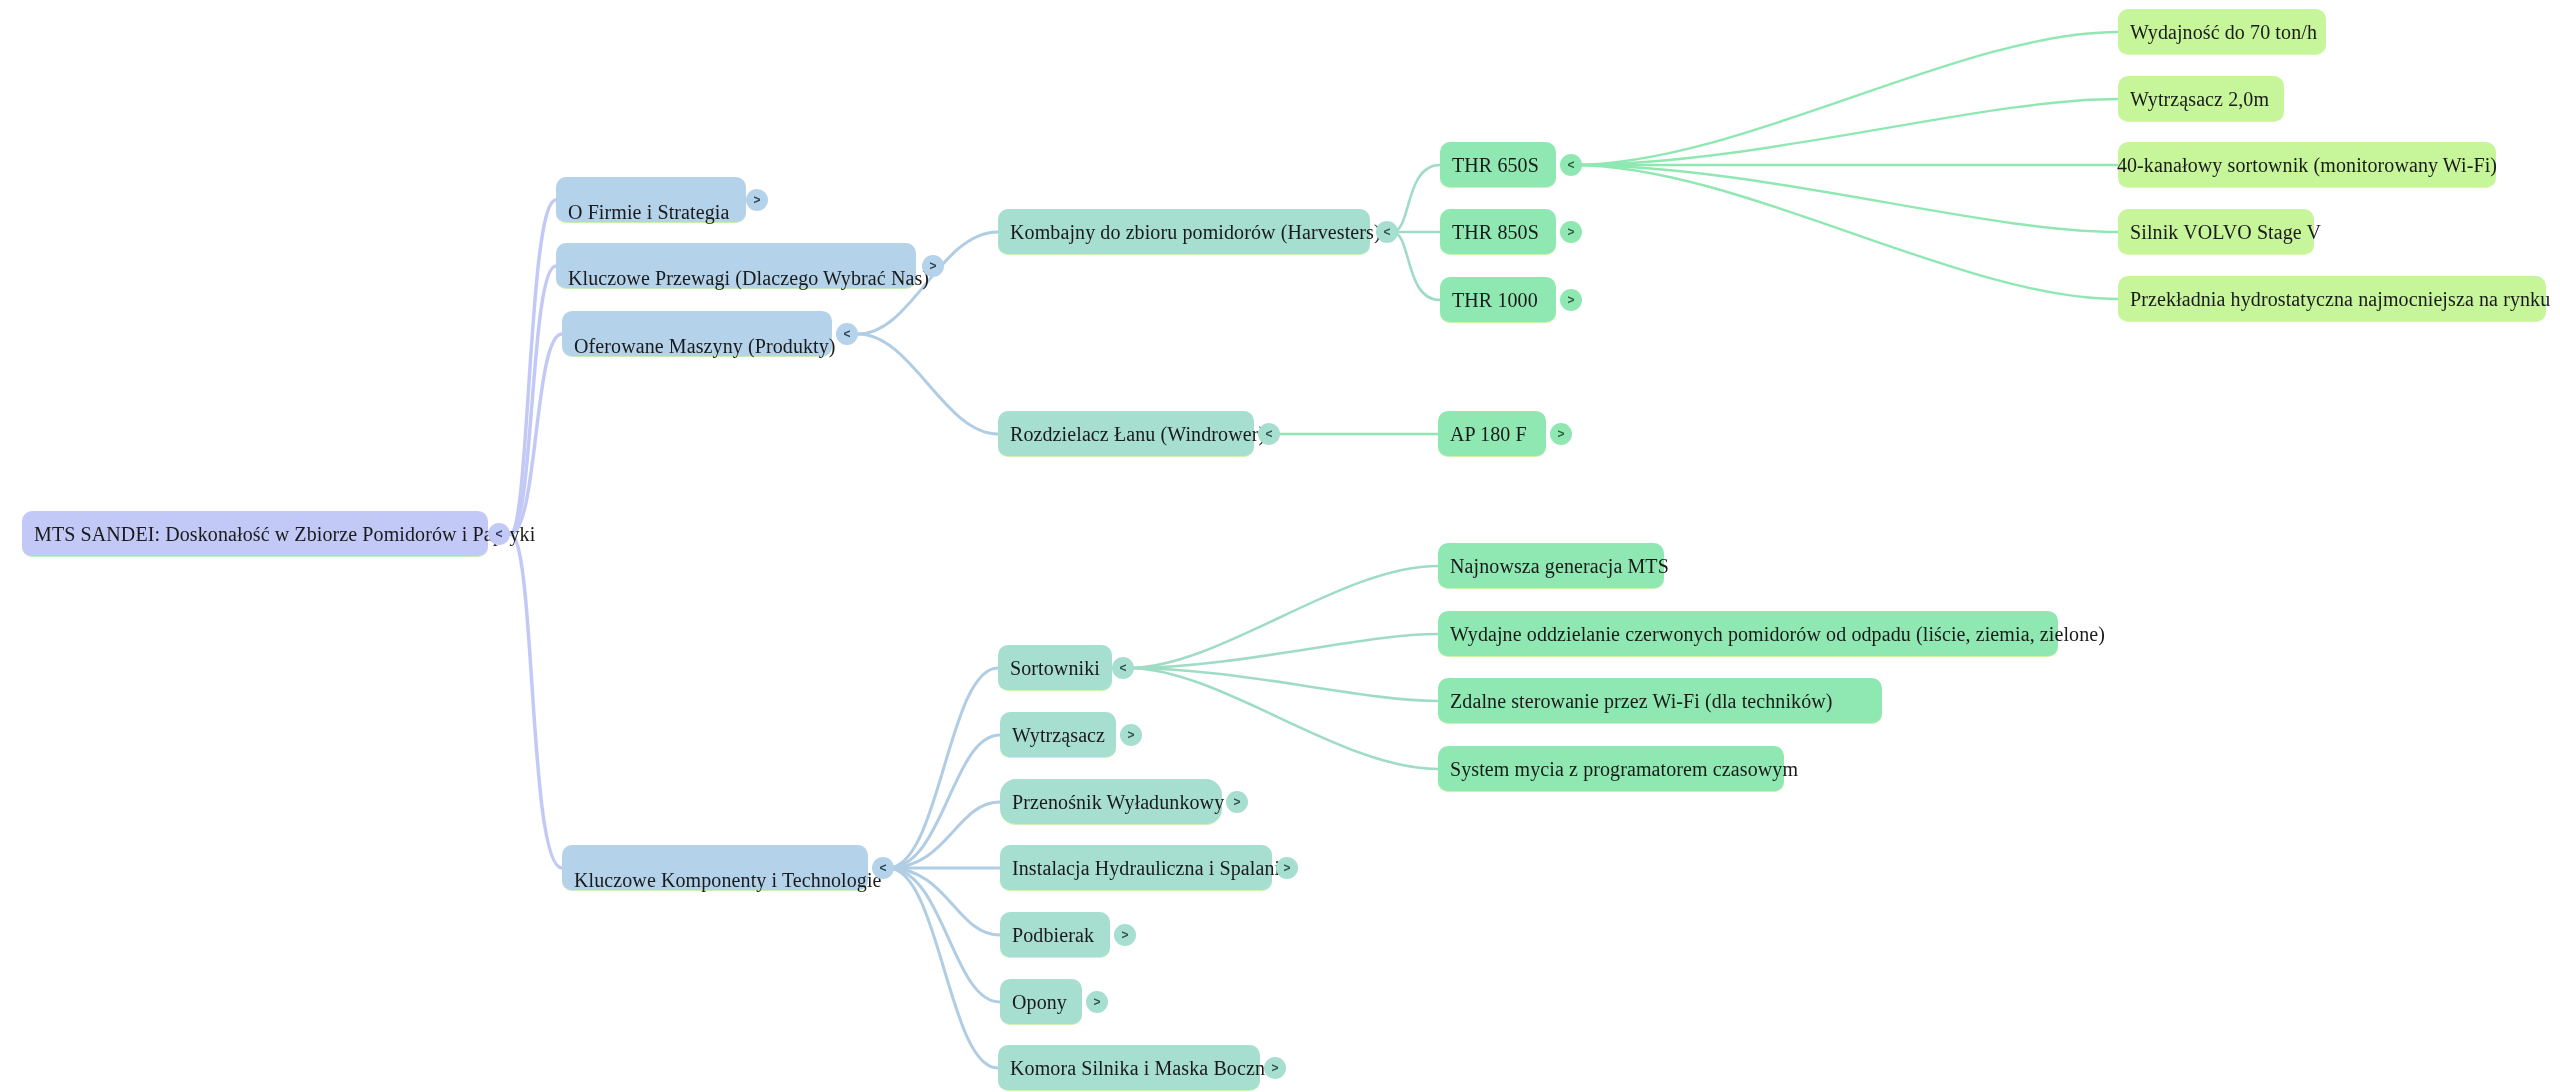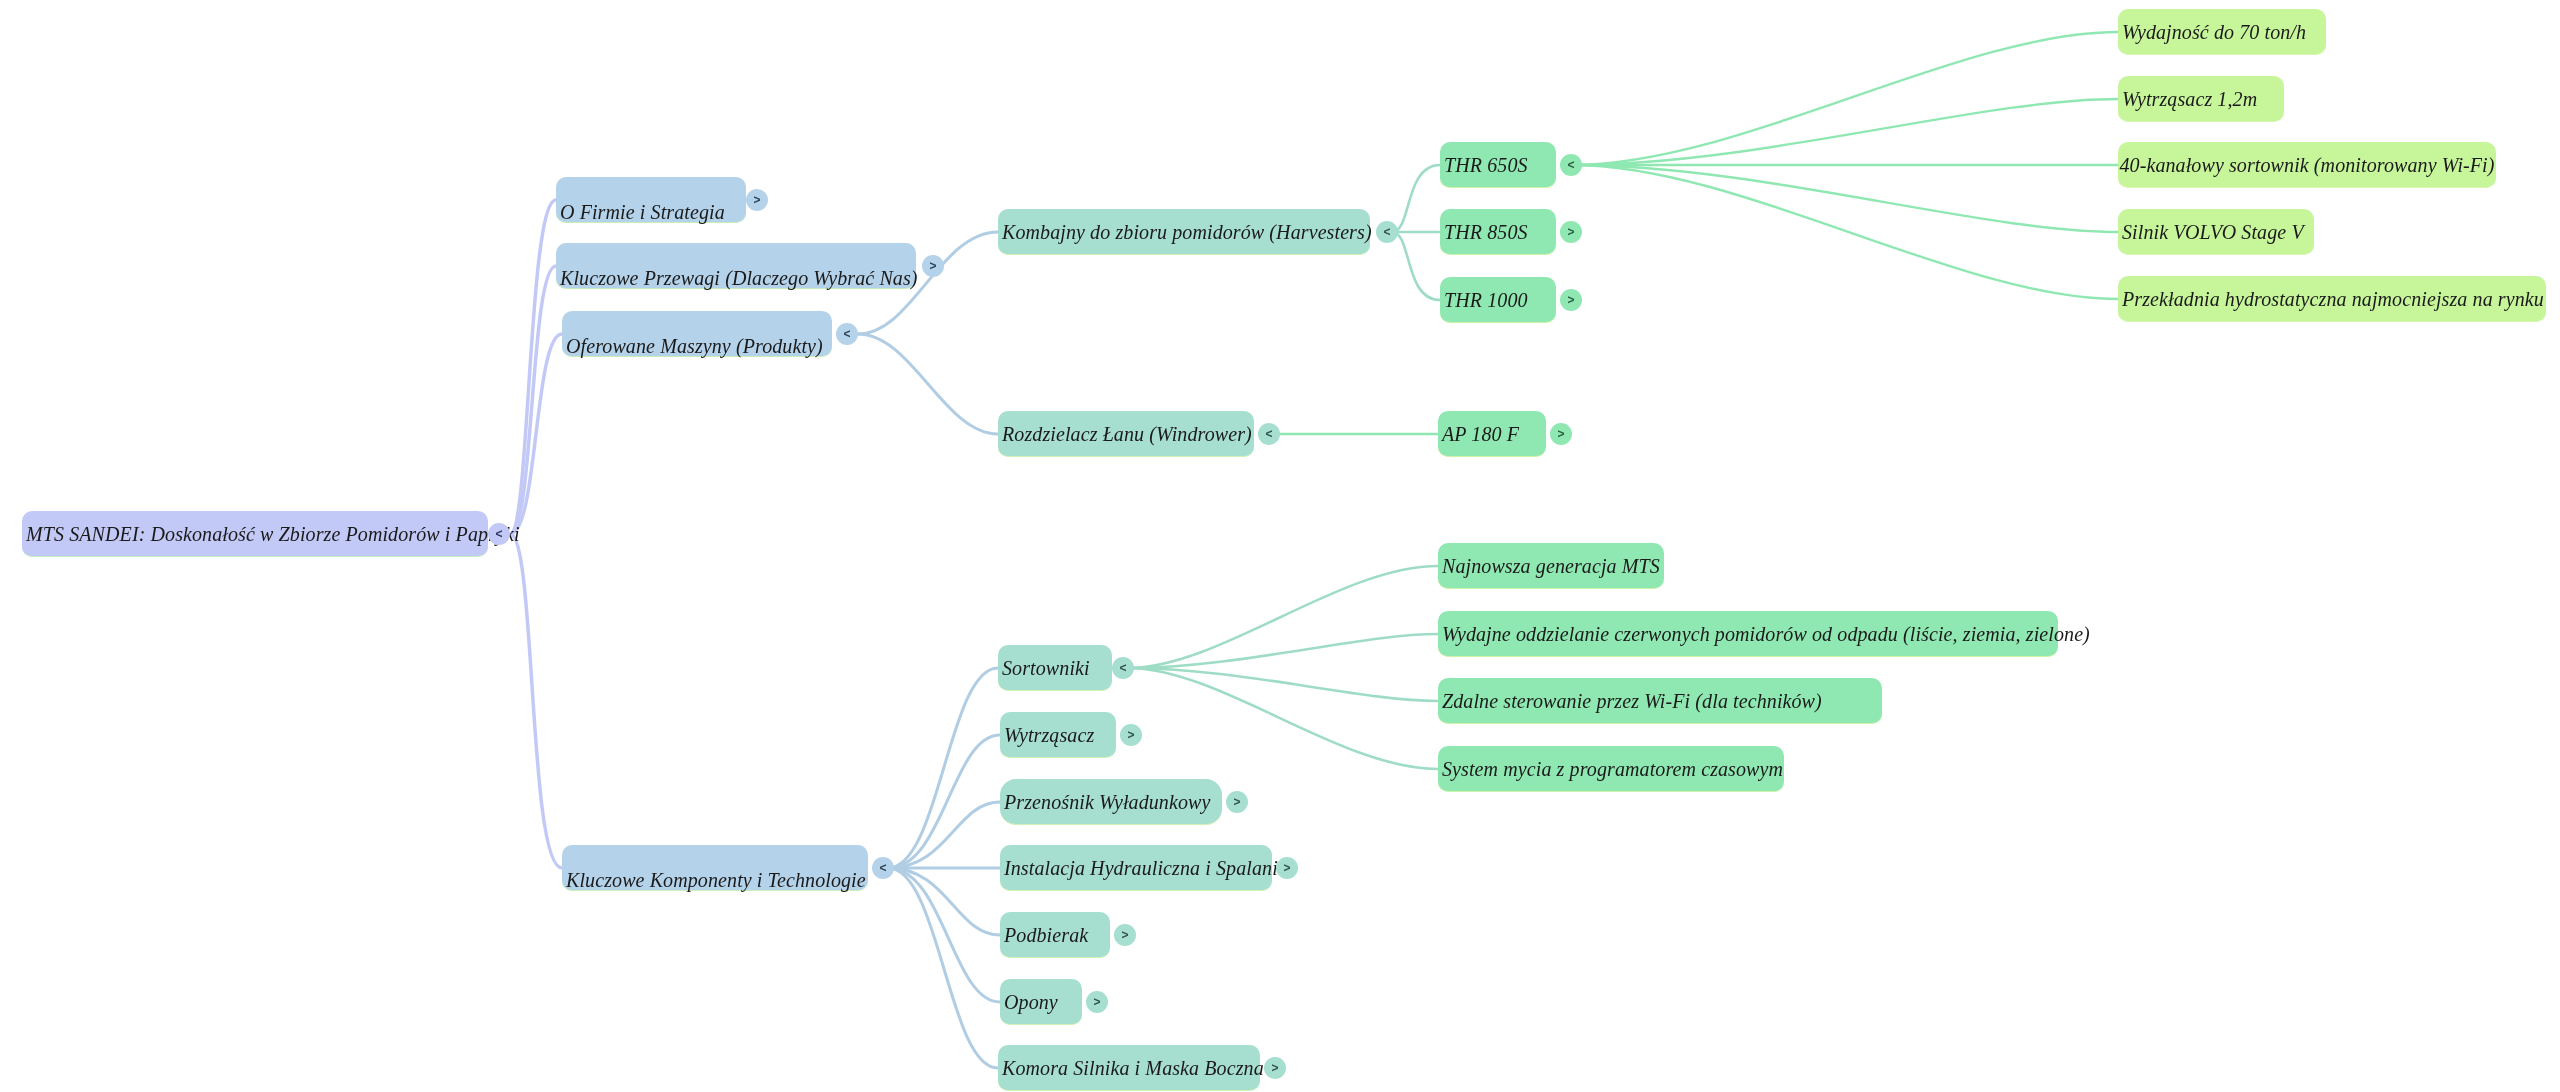--- a/index.html
+++ b/index.html
@@ -30,25 +30,24 @@
     height: 1092px;
   }
   .node {
     position: absolute;
     box-sizing: border-box;
     display: flex;
     align-items: center;
     border-radius: 10px;
     white-space: nowrap;
     line-height: 1;
-    padding: 0 4px;
+    padding: 0 12px;
     color: #1a1a1a;
     font-size: 20px;
     letter-spacing: 0.1px;
-    font-style: italic;
   }
   .node.root {
     background: #c3c9f7;
     border-bottom: 1.5px solid #bff0bb;
     font-size: 20px;
   }
   .node.lvl1 {
     background: #b4d2ea;
     border-bottom: 1.5px solid #c7eeb6;
     align-items: flex-end;
@@ -185,21 +184,21 @@
 
     <div class="node lvl3" style="left:1438px; top:411px; width:108px; height:46px;">
       <span>AP 180 F</span>
     </div>
     <div class="toggle t-green" style="left:1550px; top:423px;">&gt;</div>
 
     <div class="node lvl4" style="left:2118px; top:9px; width:208px; height:46px;">
       <span>Wydajność do 70 ton/h</span>
     </div>
     <div class="node lvl4" style="left:2118px; top:76px; width:166px; height:46px;">
-      <span>Wytrząsacz 1,2m</span>
+      <span>Wytrząsacz 2,0m</span>
     </div>
     <div class="node lvl4" style="left:2118px; top:142px; width:378px; height:46px;justify-content:center;">
       <span>40-kanałowy sortownik (monitorowany Wi-Fi)</span>
     </div>
     <div class="node lvl4" style="left:2118px; top:209px; width:196px; height:46px;">
       <span>Silnik VOLVO Stage V</span>
     </div>
     <div class="node lvl4" style="left:2118px; top:276px; width:428px; height:46px;">
       <span>Przekładnia hydrostatyczna najmocniejsza na rynku</span>
     </div>

